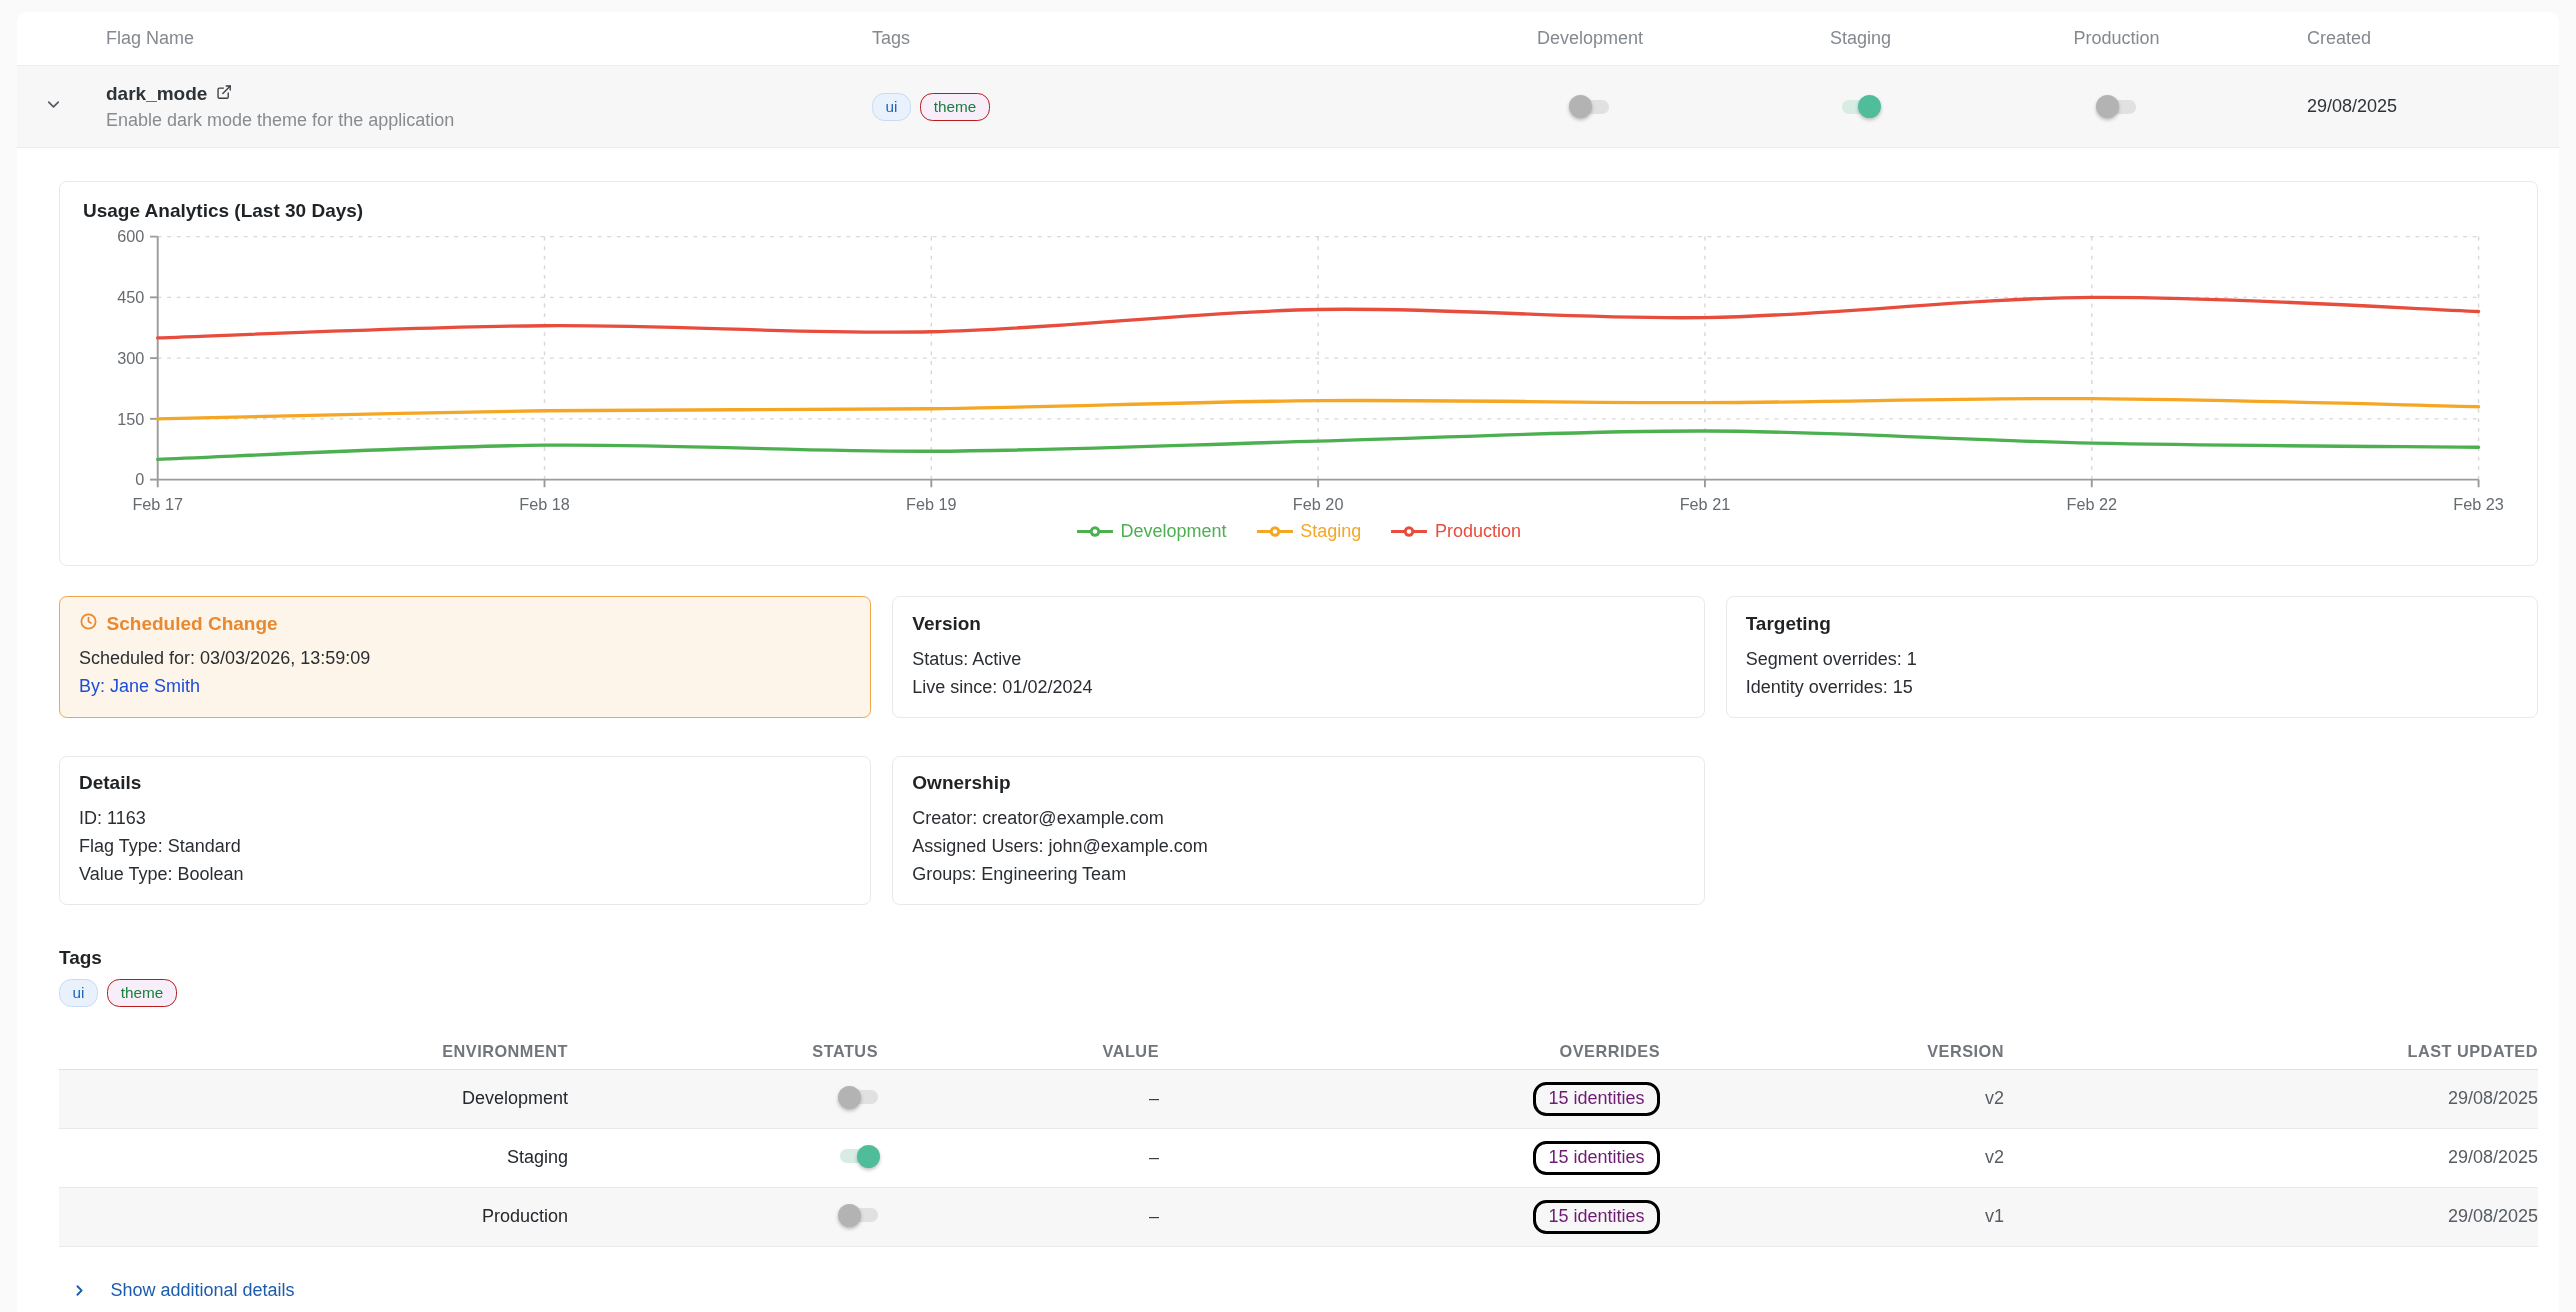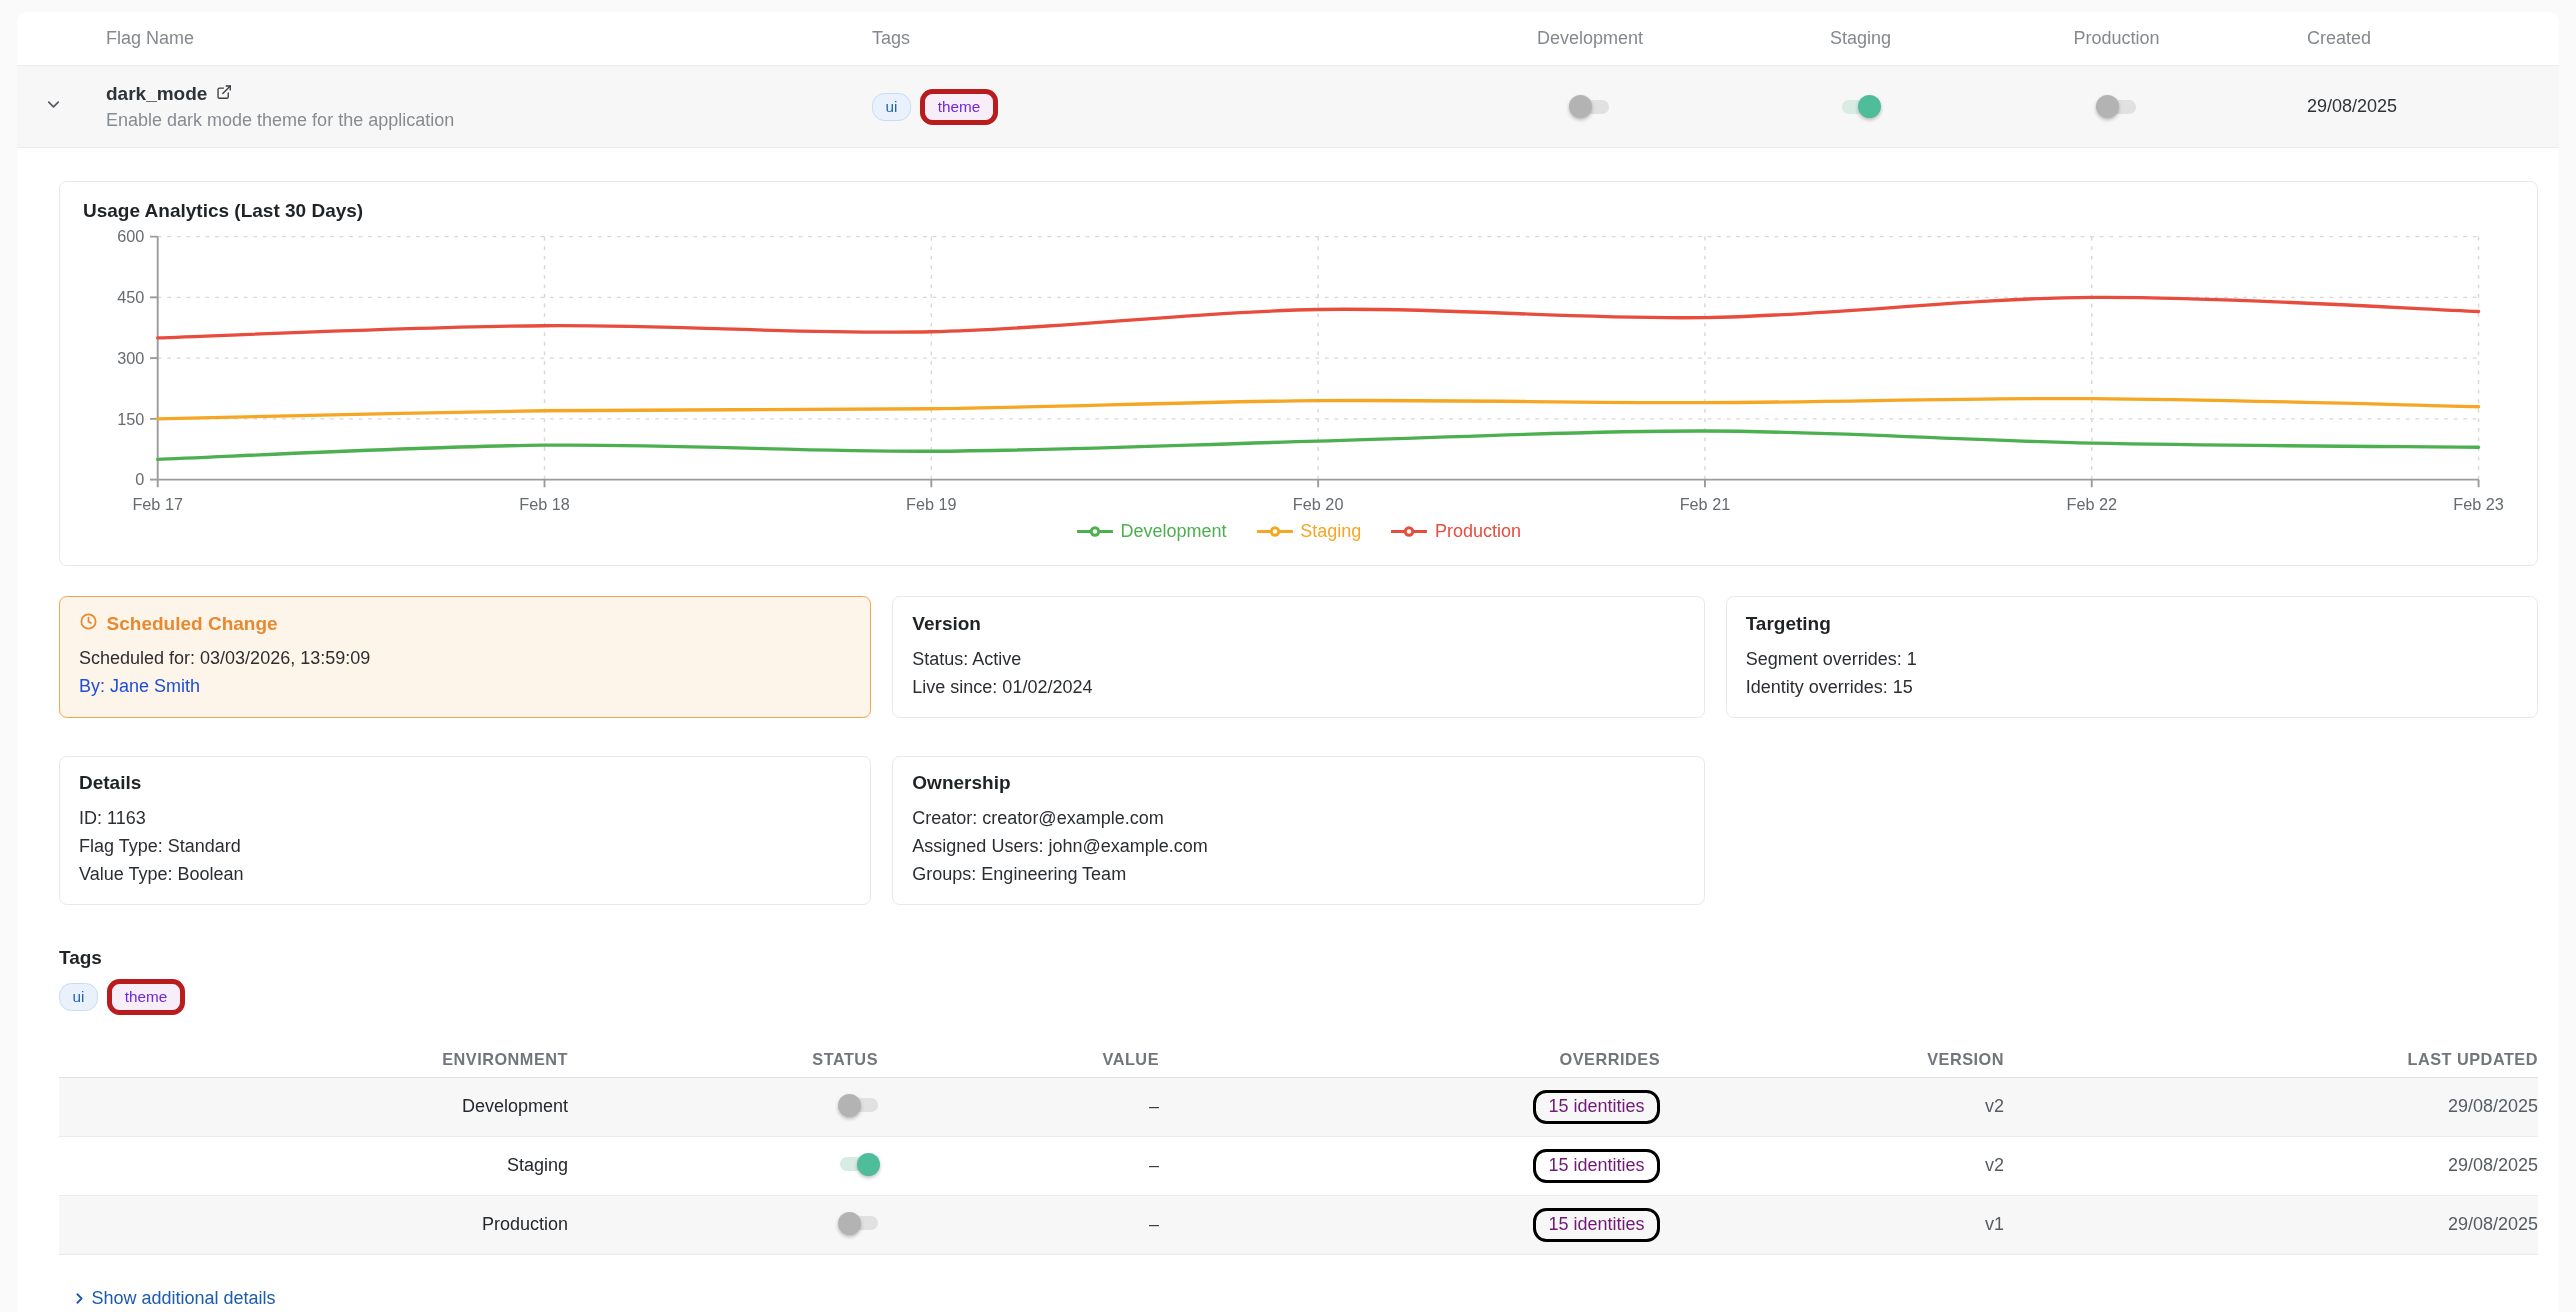--- a/index.html
+++ b/index.html
@@ -12,21 +12,21 @@
   .flag-header { height:54px; border-bottom:1px solid #ececec; color:#83898f; font-size:18px; }
   .flag-header .c-center { text-align:center; }
   .c-pad { padding-left:17px; }
   .c-created { padding-left:78px; }
   .flag-row { height:82px; background:#f7f7f8; border-bottom:1px solid #ececec; }
   .expander { display:flex; justify-content:center; align-items:center; cursor:pointer; }
   .flag-name-line { display:flex; align-items:center; gap:8.6px; font-size:19px; font-weight:700; color:#2e3338; }
   .flag-desc { margin-top:4.8px; font-size:18px; color:#878c91; }
   .tag { display:inline-block; font-size:15.3px; padding:3.8px 12.4px; border-radius:12.4px; margin-right:9.6px; cursor:pointer; }
   .tag--blue   { background:#e9f2fc; border:1px solid #c7dcf4; color:#1d64b8; }
-  .tag--purple { background:#f8eefa; border:5px solid #b91c1c; color:#6d28d9; }
+  .tag--purple { background:#f8eefa; border:1px solid #b91c1c; color:#15803d; }
   .cell-center { display:flex; justify-content:center; }
   .created-val { padding-left:78px; font-size:18px; color:#2f3337; }
 
   
   .switch { position:relative; width:38px; height:13.4px; border-radius:6.7px; background:#e1e1e1; cursor:pointer; display:inline-block; }
   .switch .knob { position:absolute; left:-1.9px; top:-4.8px; width:23px; height:23px; border-radius:50%; background:#b3b3b3; box-shadow:0 1.9px 3.8px rgba(0,0,0,.25); }
   .switch.on { background:#d8ece4; }
   .switch.on .knob { left:auto; right:-1.9px; background:#4fbd9a; }
 
   
@@ -53,21 +53,21 @@
   .env-table { margin-top:27px;text-align:right; }
   .env-grid { display:grid; grid-template-columns:509px 310px 281px 501px 344px 1fr; align-items:center; }
   .env-header { height:36px; border-bottom:1px solid #dfe1e3; color:#71767c; font-size:16.3px; font-weight:700; letter-spacing:0.5px; }
   .env-row { height:59px; border-bottom:1px solid #e9eaec; }
   .env-row.alt { background:#f7f7f8; }
   .env-name { font-size:18px; color:#24282c; }
   .env-value { font-size:18px; color:#3a3f44; }
   .pill { display:inline-block; font-size:18px; color:#701a75; border:3px solid #000000; border-radius:13.4px; padding:3.8px 12.4px; background:transparent; cursor:pointer; }
   .env-meta { font-size:18px; color:#565c61; }
 
-  .show-details { margin-top:33px; margin-left:12.4px; display:flex; align-items:center; gap:3px; cursor:pointer;text-align:center; }
+  .show-details { margin-top:33px; margin-left:12.4px; display:flex; align-items:center; gap:22px; cursor:pointer;text-align:center; }
   .show-details span { font-size:18px; color:#1b5cad; }
 </style>
 </head>
 <body>
 
 <div class="panel">
 
   <div class="flag-grid flag-header">
     <div></div>
     <div class="c-pad">Flag Name</div>

